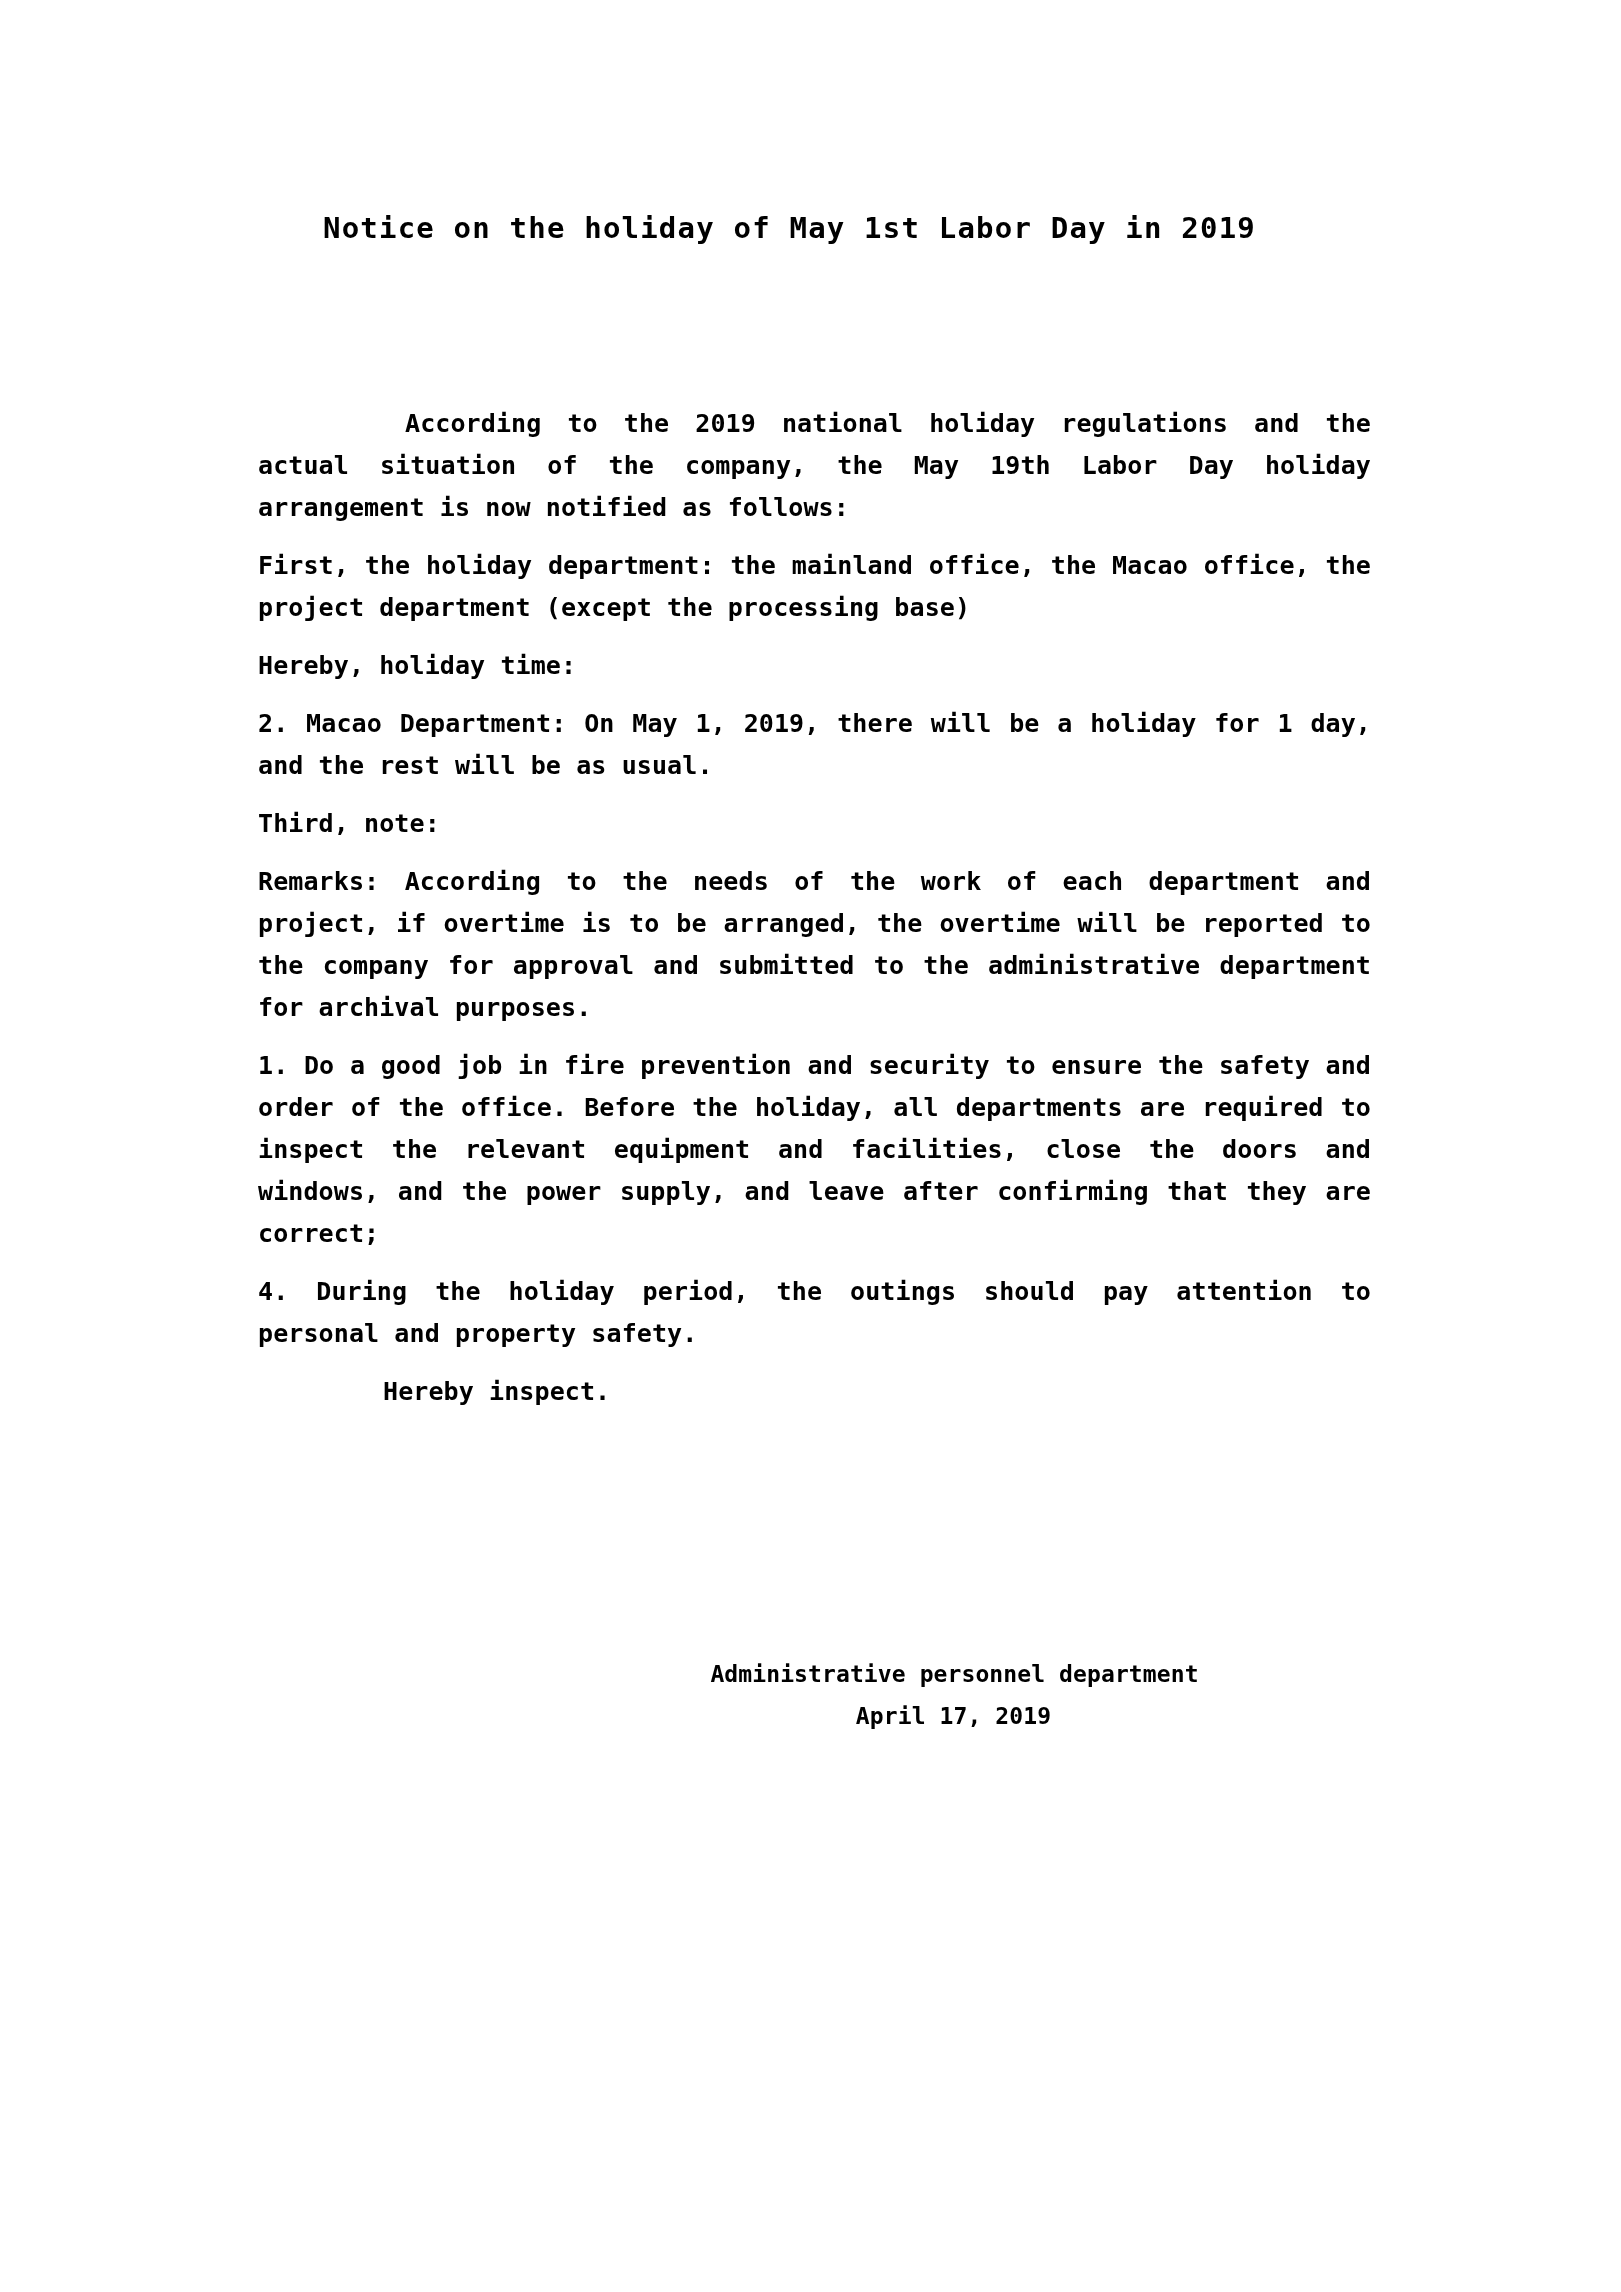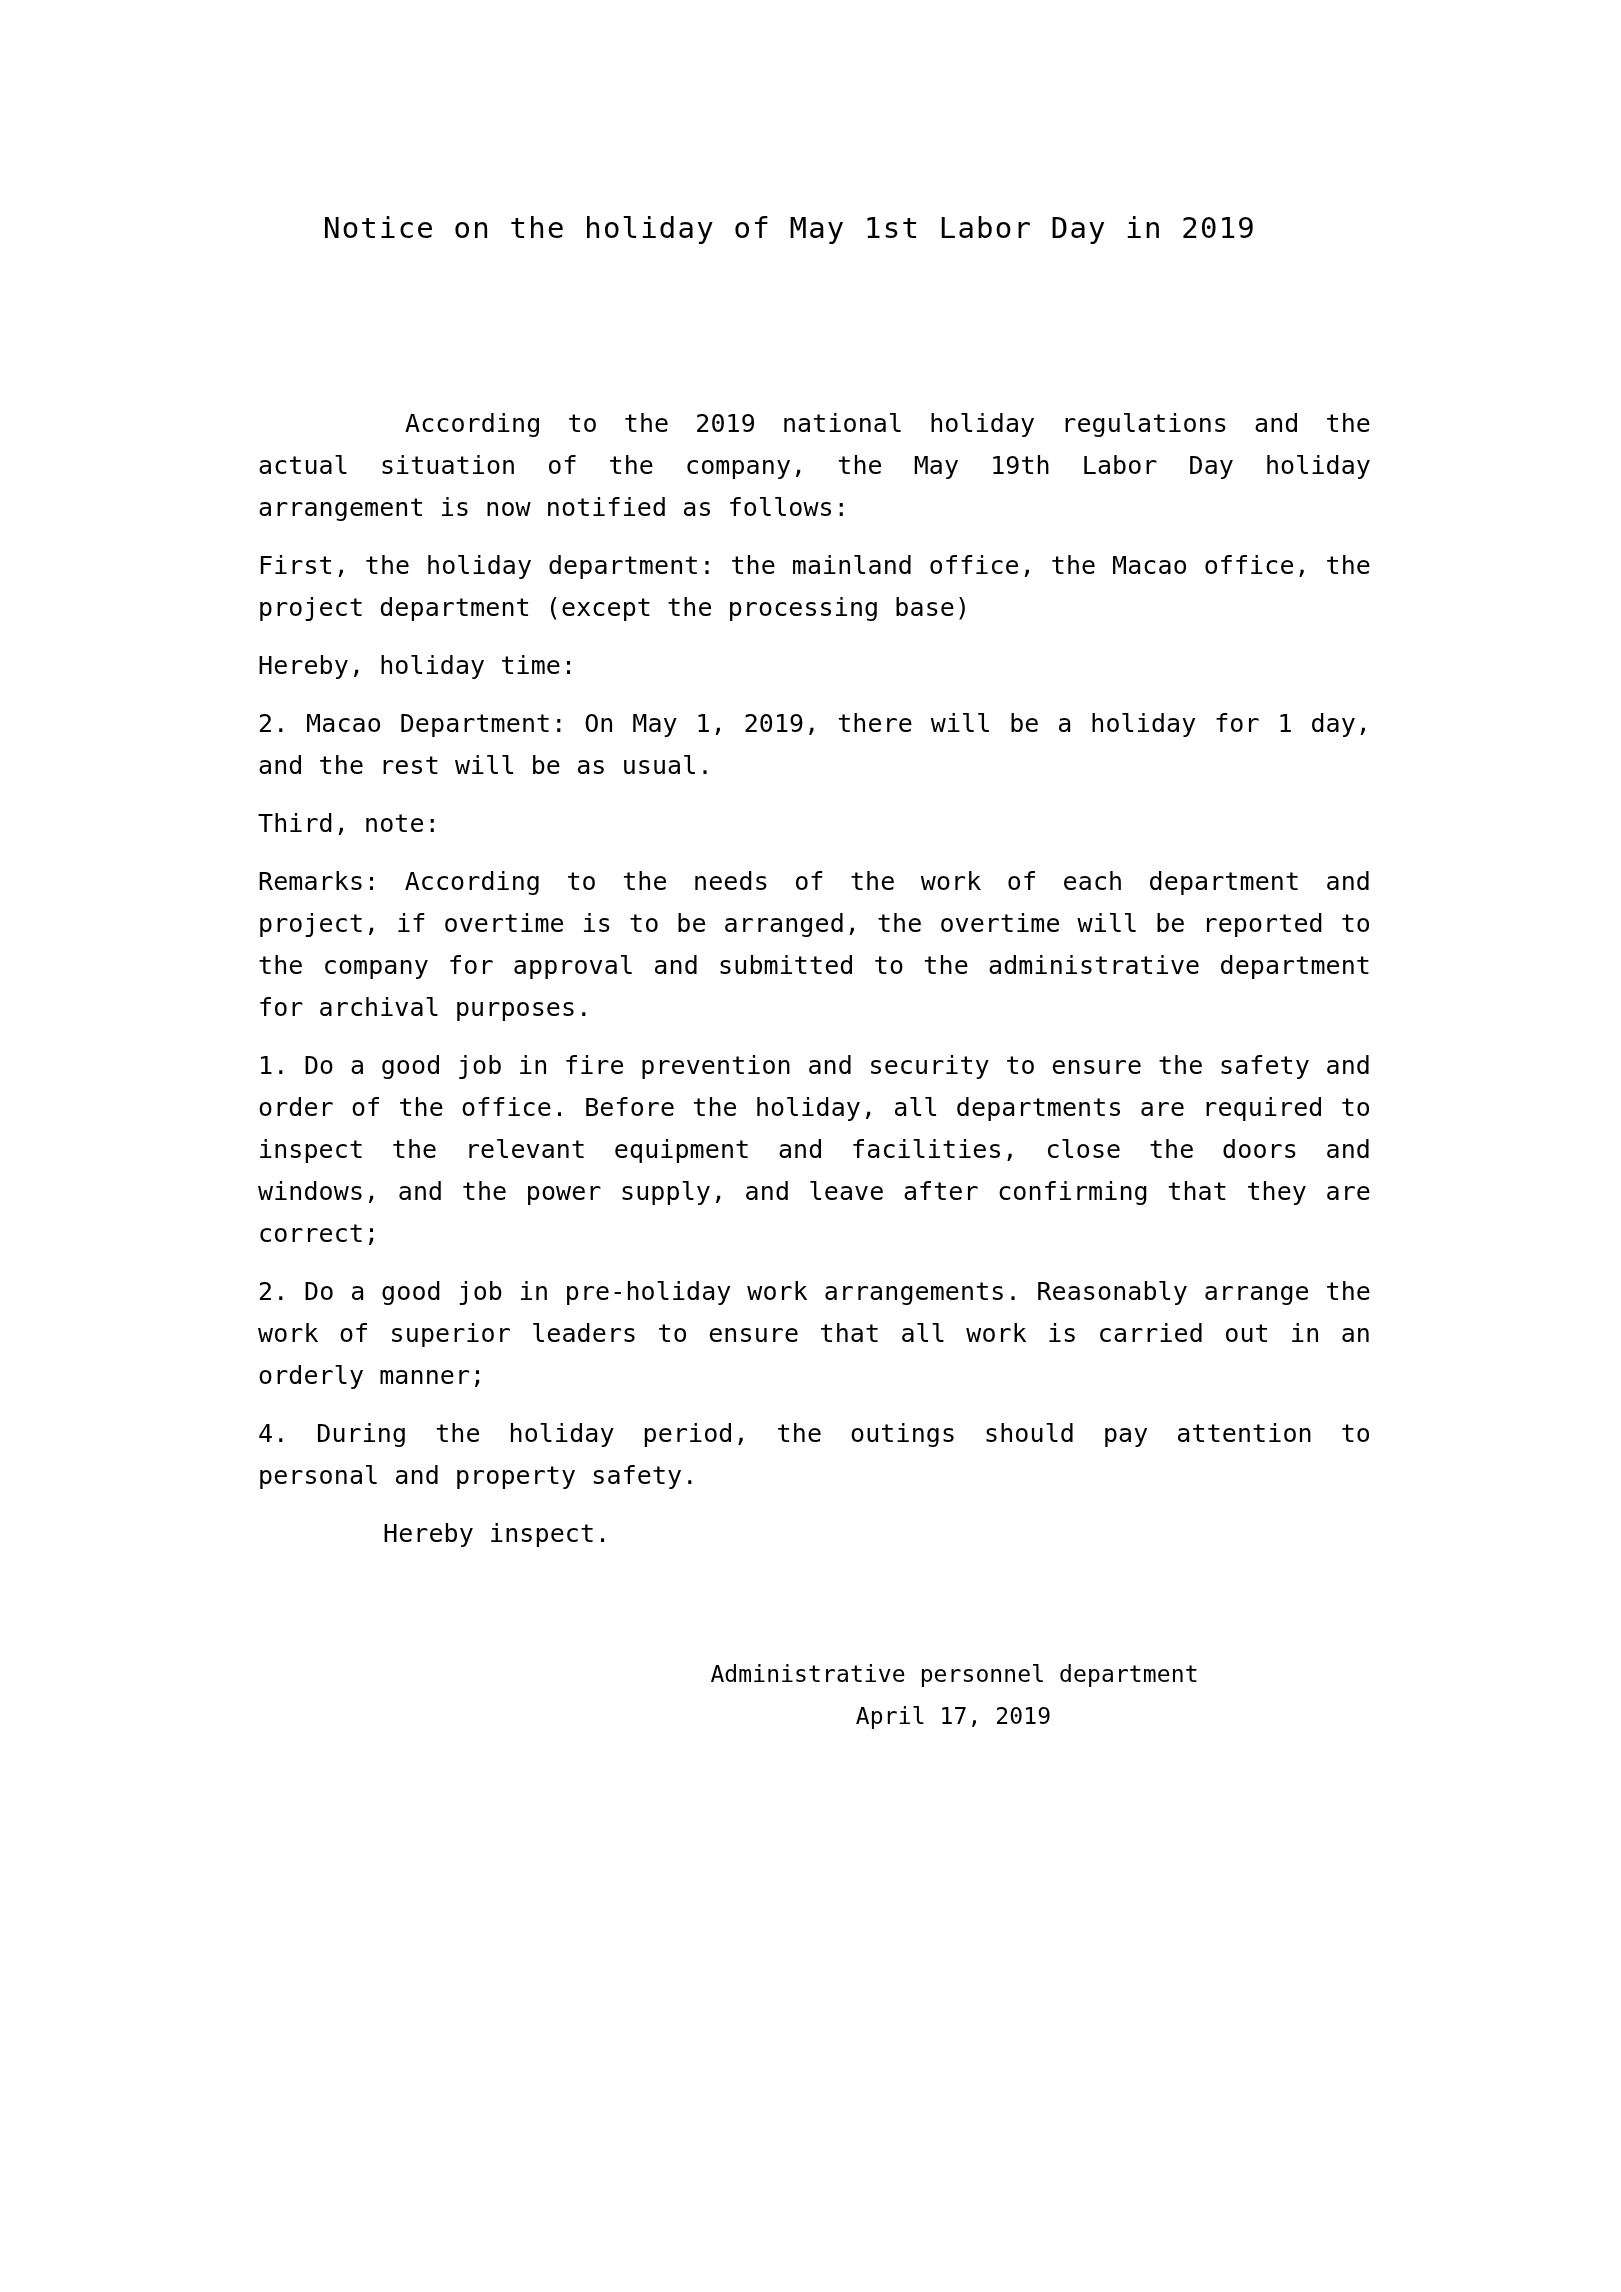--- a/index.html
+++ b/index.html
@@ -14,20 +14,21 @@
     color: #000000;
     -webkit-font-smoothing: antialiased;
   }
   .page {
     position: relative;
     width: 1579px;
     height: 2293px;
     box-sizing: border-box;
     padding: 0;
     overflow: hidden;
+    font-weight: bold;
   }
   .doc-title {
     position: absolute;
     left: 0;
     right: 0;
     top: 209px;
     text-align: center;
     font-size: 29px;
     line-height: 39px;
     letter-spacing: 1.2px;
@@ -95,21 +96,20 @@
 
 
     <p class="para justify-all">2. Macao Department: On May 1, 2019, there will be a holiday for 1 day, and the rest will be as usual.</p>
 
     <p class="para">Third, note:</p>
 
     <p class="para justify-all">Remarks: According to the needs of the work of each department and project, if overtime is to be arranged, the overtime will be reported to the company for approval and submitted to the administrative department for archival purposes.</p>
 
     <p class="para justify-all">1. Do a good job in fire prevention and security to ensure the safety and order of the office. Before the holiday, all departments are required to inspect the relevant equipment and facilities, close the doors and windows, and the power supply, and leave after confirming that they are correct;</p>
 
-    <p class="para justify-all">2. Do a good job in pre-holiday work arrangements. Reasonably arrange the work of superior leaders to ensure that all work is carried out in an orderly manner;</p>
 
 
     <p class="para justify-all">4. During the holiday period, the outings should pay attention to personal and property safety.</p>
 
     <p class="para indent-sm">Hereby inspect.</p>
   </div>
 
   <div class="sig-block">
     <div class="sig-line">Administrative personnel department</div>
     <div class="sig-line date">April 17, 2019</div>

